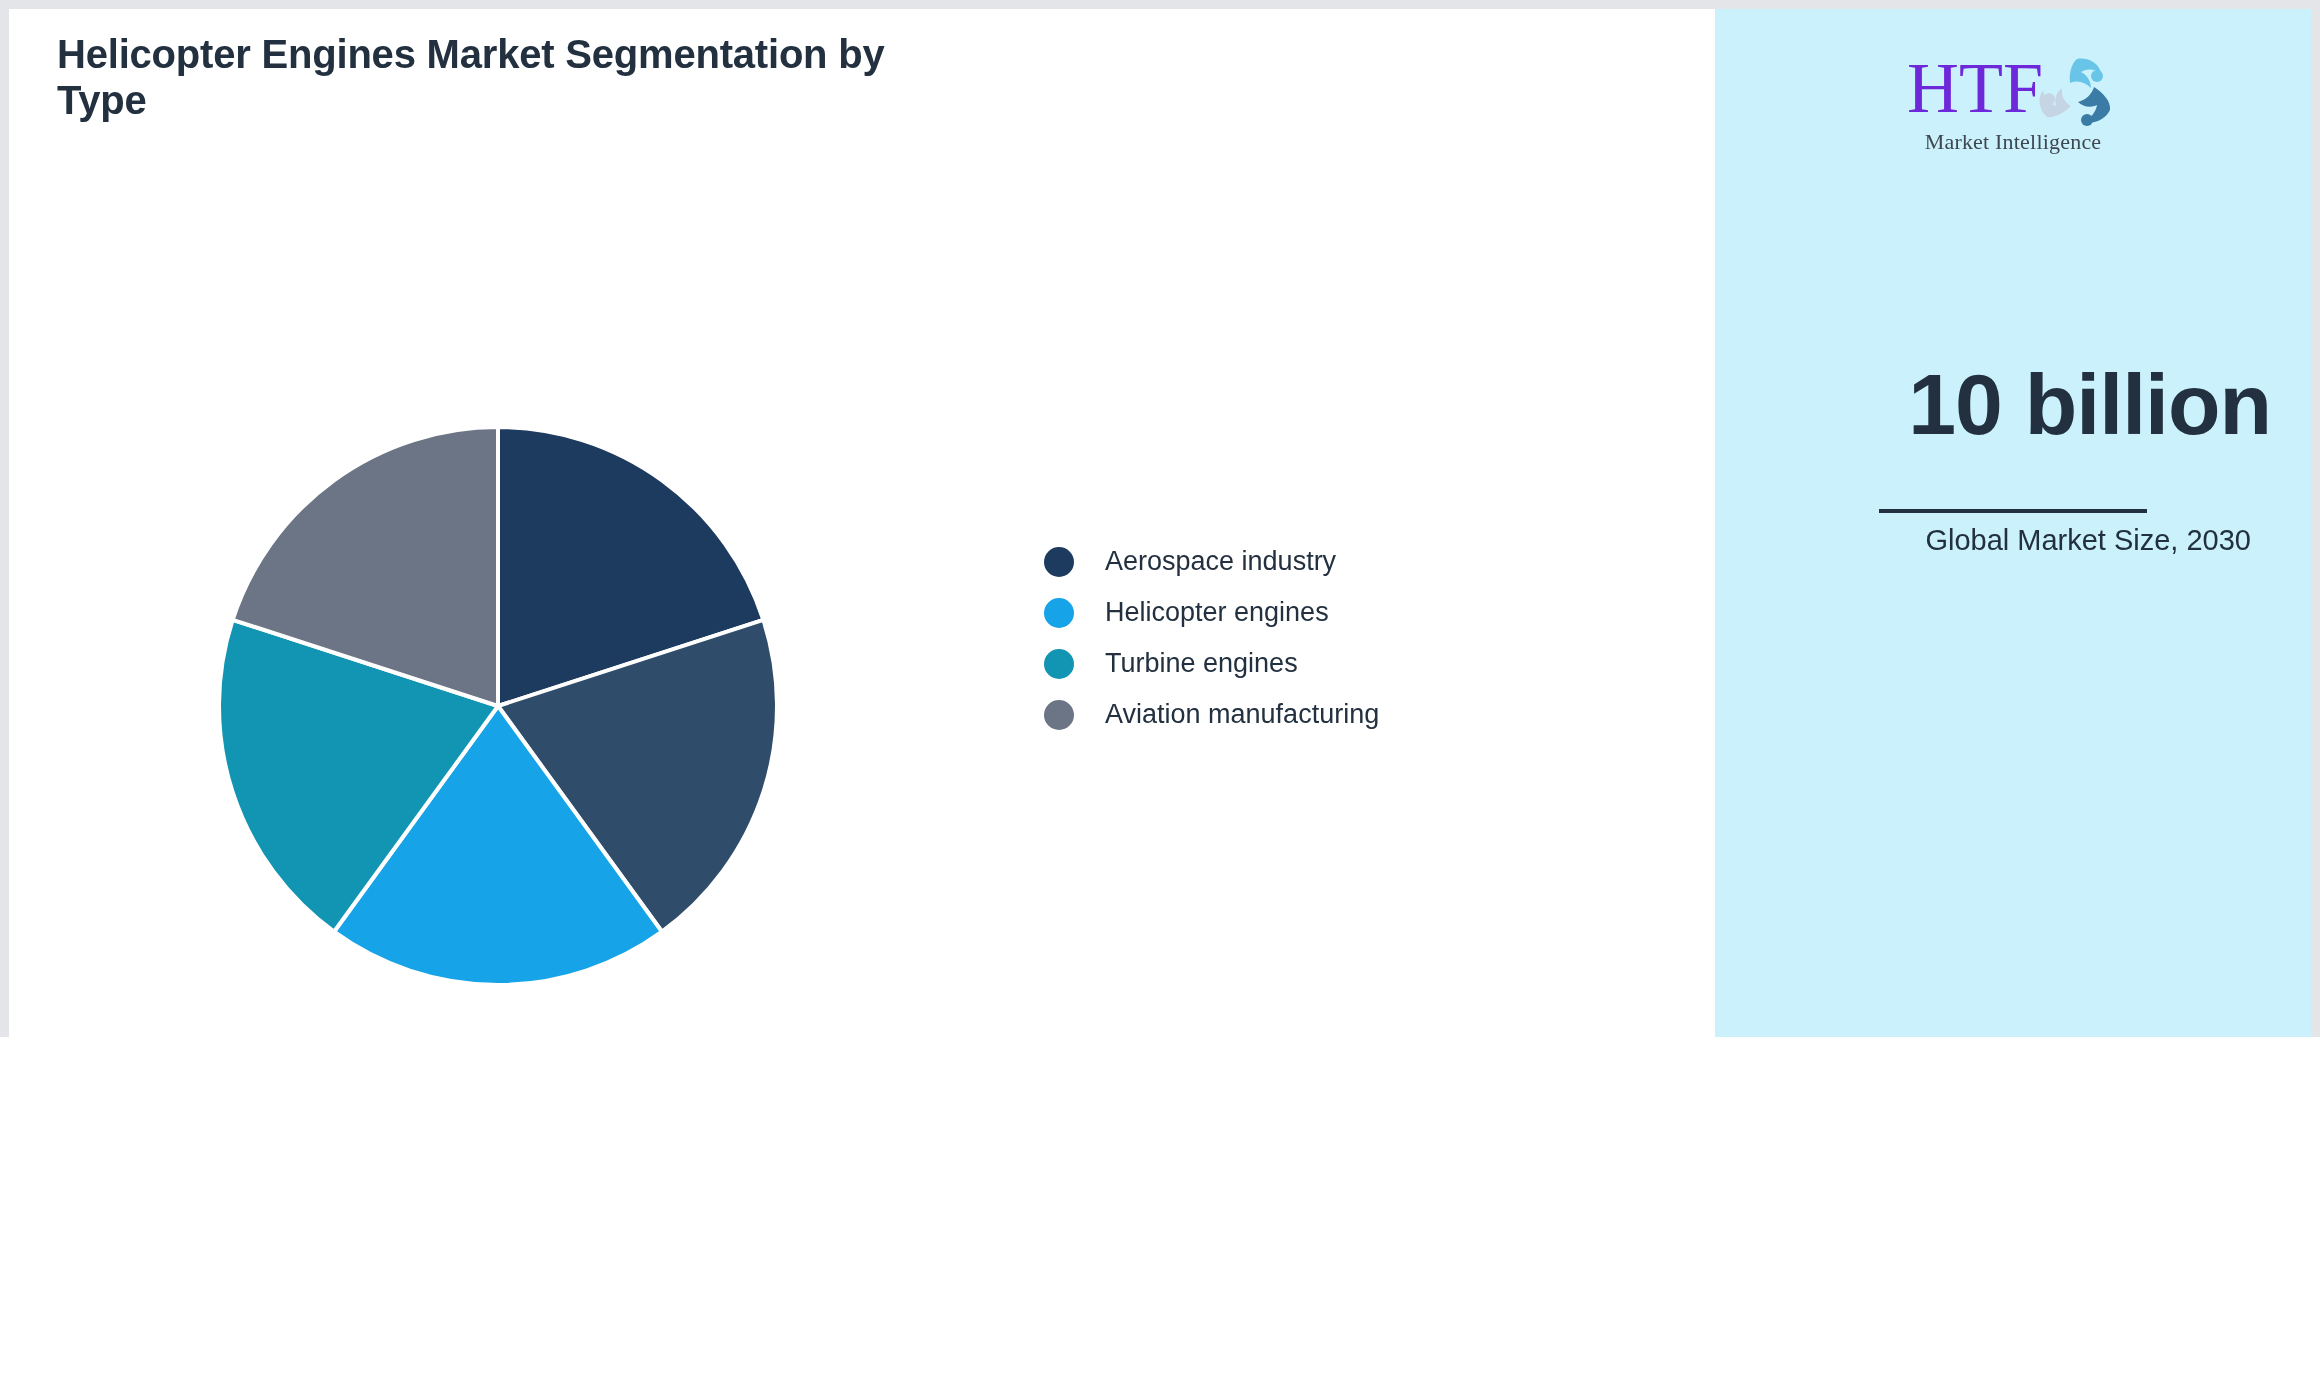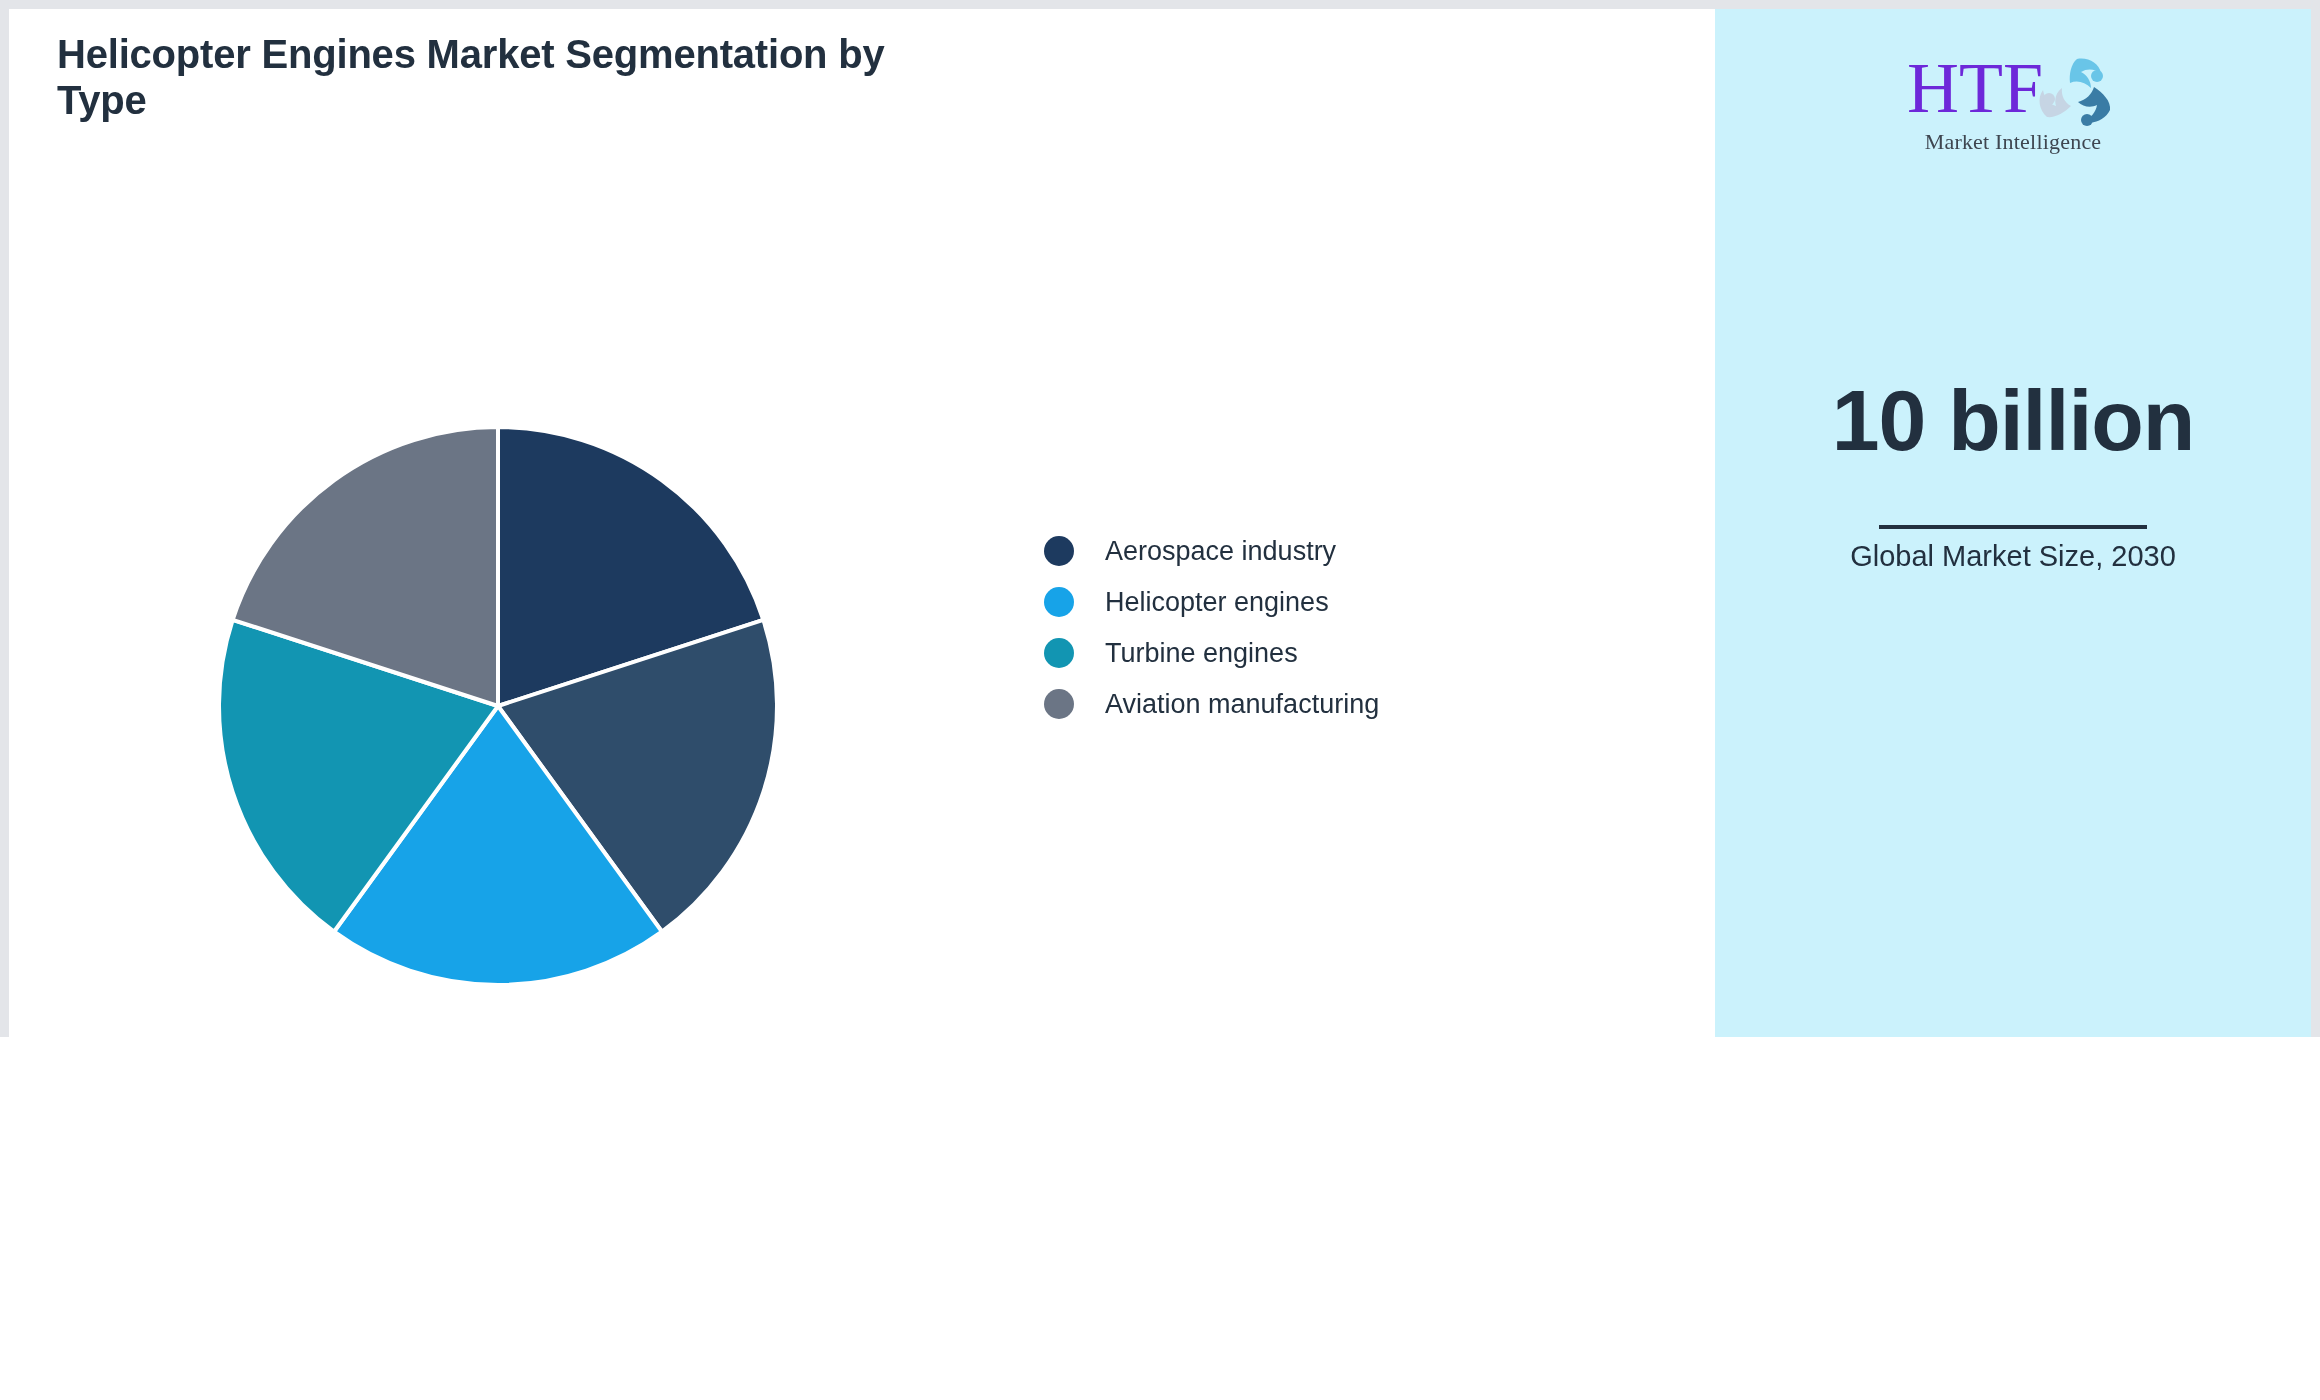--- a/index.html
+++ b/index.html
@@ -68,20 +68,21 @@
 
   
   #legend {
     position: absolute;
     left: 1035px;
     top: 527px;
     width: 560px;
   }
   .legend-row {
     display: flex;
+    align-items: center;
     height: 51px;
   }
   .legend-swatch {
     width: 30px;
     height: 30px;
     border-radius: 50%;
     flex: 0 0 30px;
   }
   .legend-label {
     margin-left: 31px;
@@ -141,22 +142,22 @@
     font-family: "Liberation Serif", serif;
     font-size: 22px;
     color: #3e4650;
     letter-spacing: 0.2px;
   }
 
   #stat-block {
     position: absolute;
     left: 0;
     right: 0;
-    top: 368px;
-    text-align: center;
+    top: 352px;
+    text-align: right;
   }
   #stat-value {
     font-size: 86px;
     line-height: 1.0;
     font-weight: bold;
     color: #22303f;
     padding: 0 40px;
     letter-spacing: -1px;
   }
   #stat-rule {

